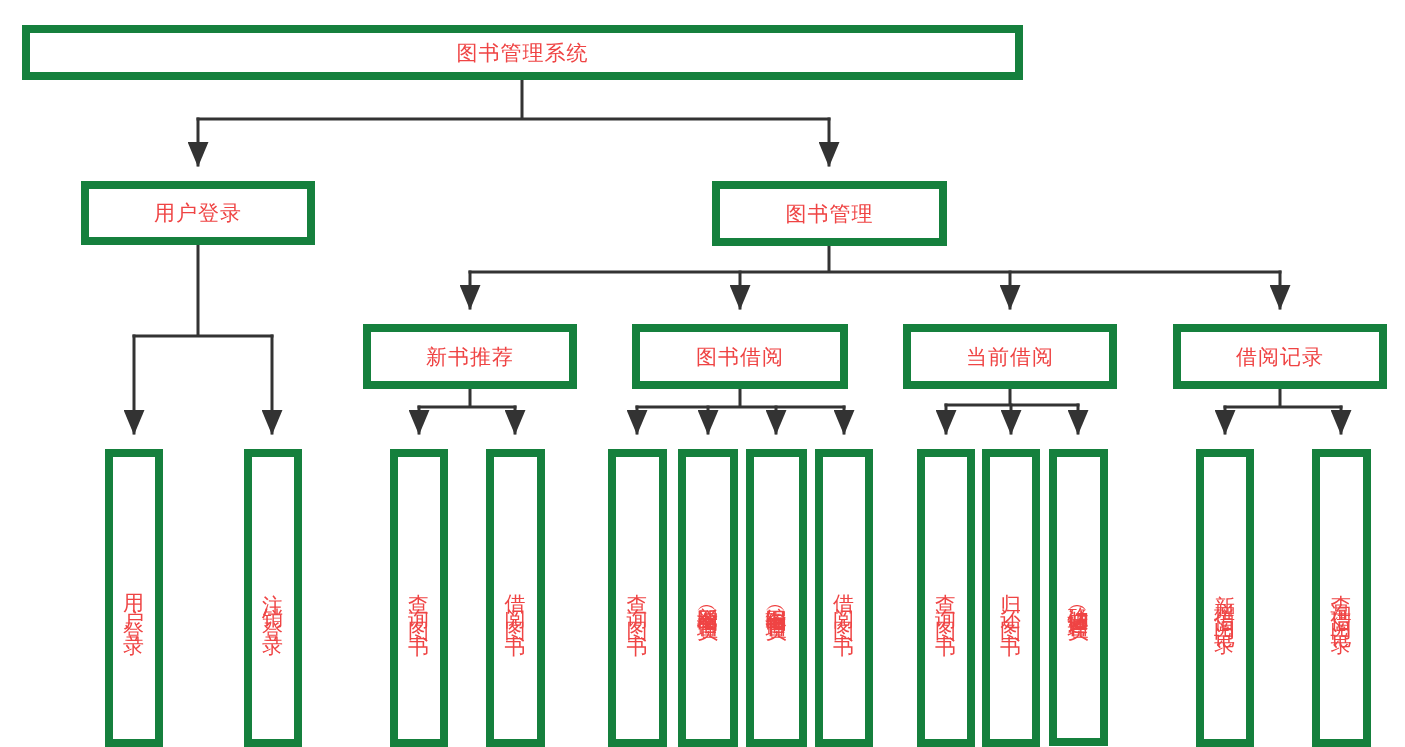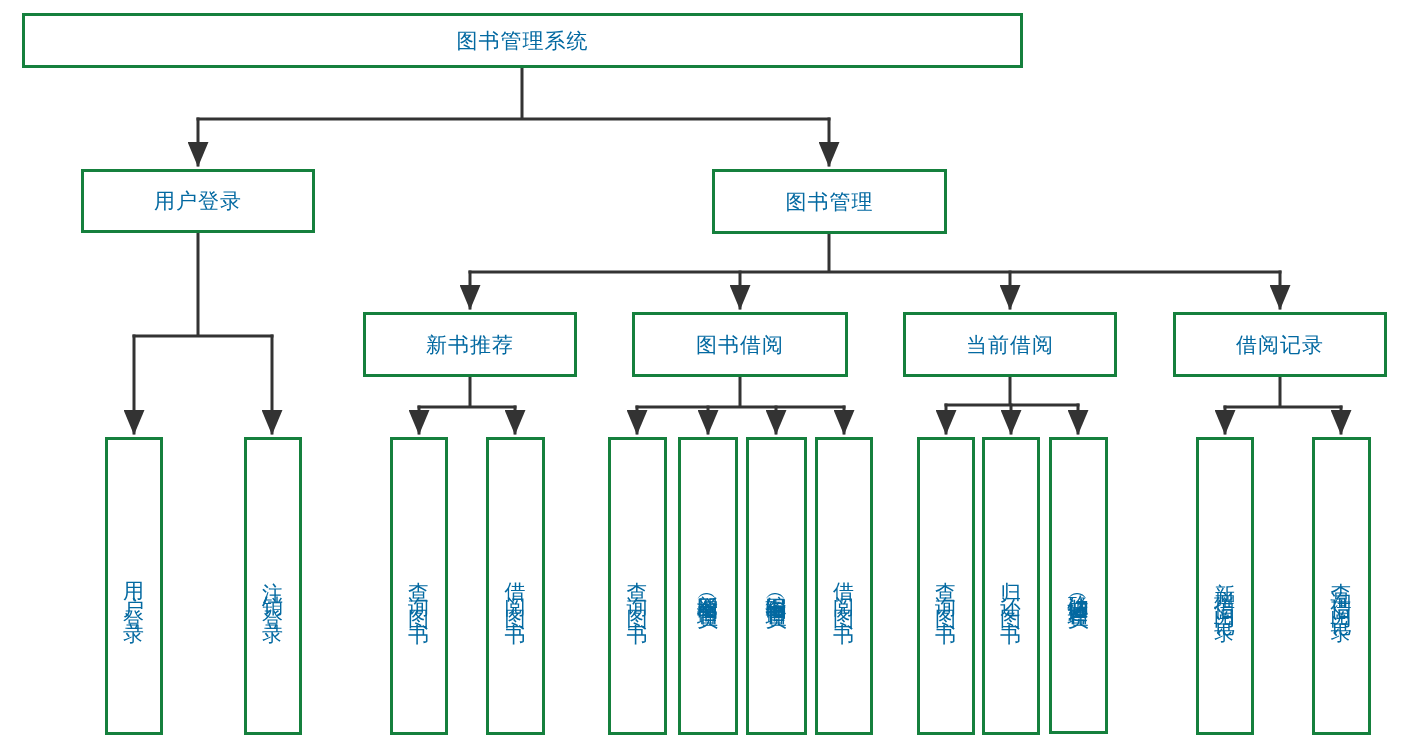--- a/index.html
+++ b/index.html
@@ -8,29 +8,30 @@
     background: #ffffff;
     font-family: "Liberation Sans", "DejaVu Sans", sans-serif;
     position: relative;
     overflow: hidden;
   }
   #stage { position: absolute; left: 0; top: 0; width: 1405px; height: 747px; }
   svg.connectors { position: absolute; left: 0; top: 0; z-index: 1; }
   .box {
     position: absolute;
     box-sizing: border-box;
-    border: 3px solid #15803d;
+    border: 8px solid #15803d;
     background: #ffffff;
-    color: #0369a1;
+    color: #ef4444;
     display: flex;
     align-items: center;
     justify-content: center;
     z-index: 2;
     font-size: 21px;
     letter-spacing: 1px;
+    margin-top: 12px;
   }
   .vbox {
     writing-mode: vertical-rl;
     text-orientation: mixed;
     font-size: 21px;
     line-height: 1;
   }
   .sp-lg { letter-spacing: 14px; text-indent: 14px; }
   .sp-md { letter-spacing: 8px;  text-indent: 8px; }
   .sp-sm { letter-spacing: 2px;  text-indent: 2px; }

